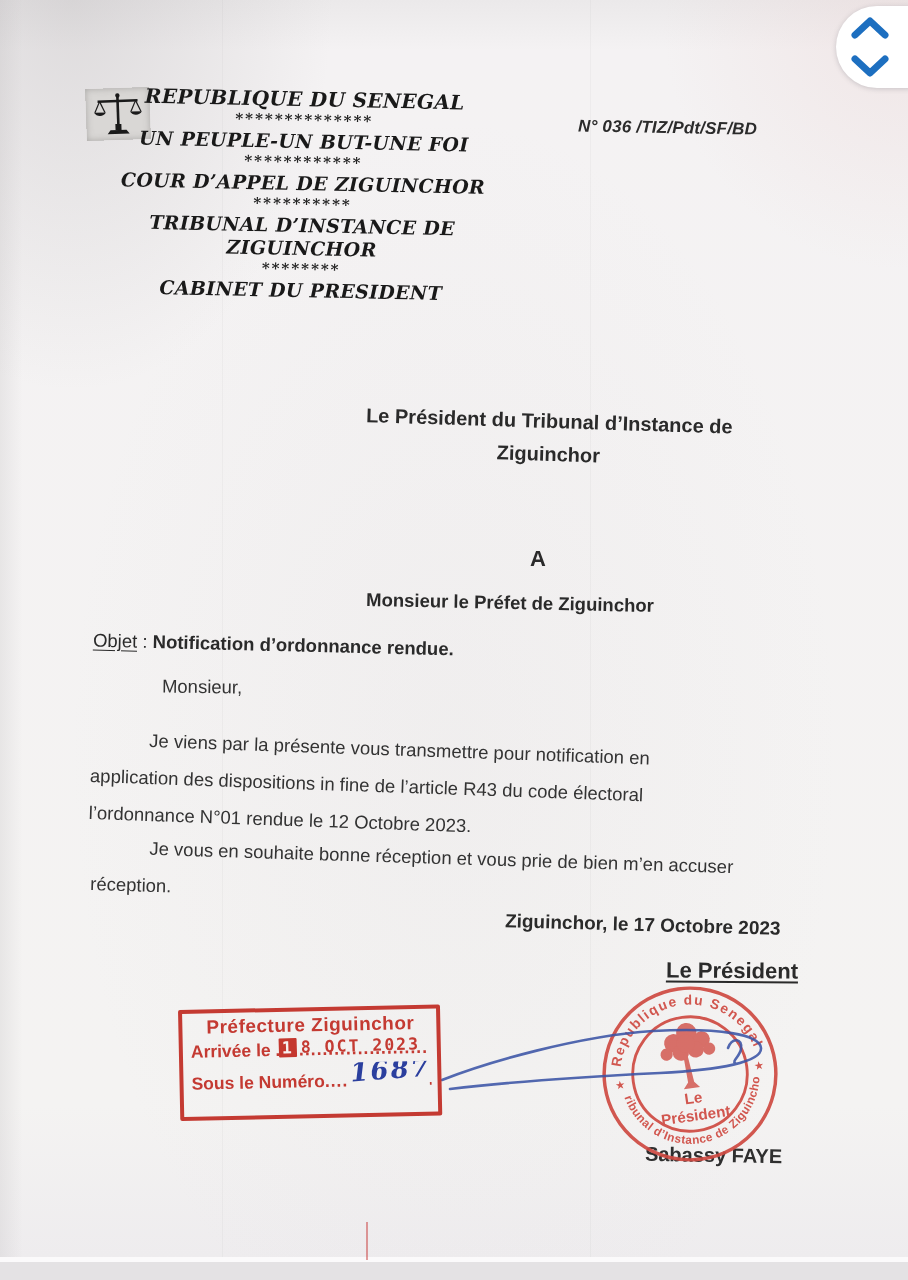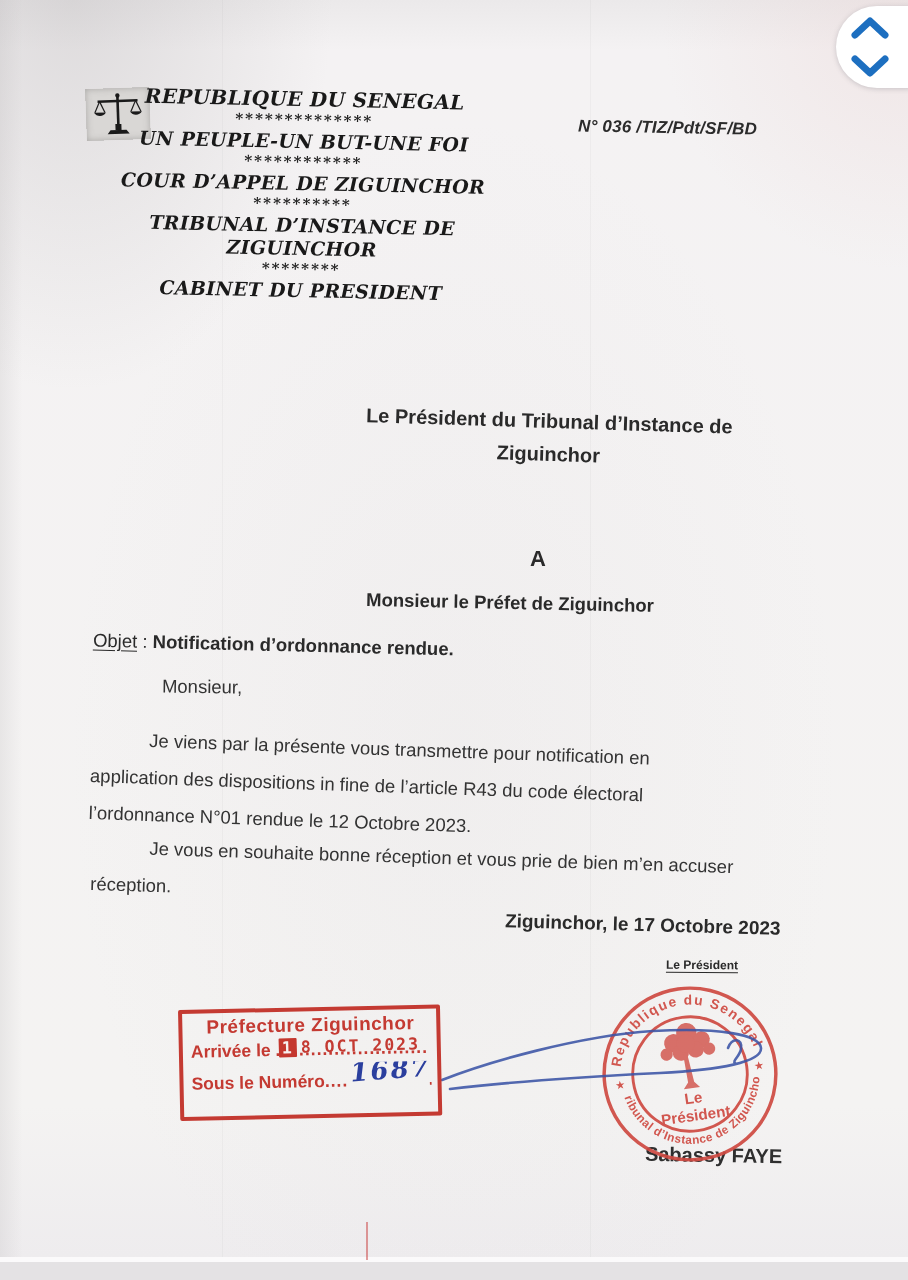--- a/index.html
+++ b/index.html
@@ -60,21 +60,21 @@
   .objet .val{font-weight:700;}
   .salut{left:162px;top:676px;font-size:18.5px;transform:rotate(.8deg);color:#333;}
 
   .para{font-size:18.5px;line-height:37px;color:#333;transform-origin:left top;}
   .para1{left:92px;top:720px;width:680px;transform:rotate(2deg);}
   .para2{left:92px;top:828px;width:720px;transform:rotate(1.8deg);}
   .indent{padding-left:58px;}
 
   .dateline{left:505px;top:914px;font-weight:700;font-size:19px;transform:rotate(1.6deg);color:#2a2a2a;}
   .sig-title{
-    left:666px;top:958px;font-weight:700;font-size:12px;color:#2a2a2a;
+    left:666px;top:958px;font-weight:700;font-size:22px;color:#2a2a2a;
     text-decoration:underline;text-underline-offset:3px;transform:rotate(.5deg);
   }
   .sig-name{left:645px;top:1144px;font-weight:700;font-size:20px;color:#2f2f2f;transform:rotate(1deg);}
 
   
   .seal{left:598px;top:982px;width:184px;height:184px;transform:rotate(-8deg);opacity:.92;}
 
   
   .signature{left:428px;top:1000px;width:360px;height:120px;}
 

